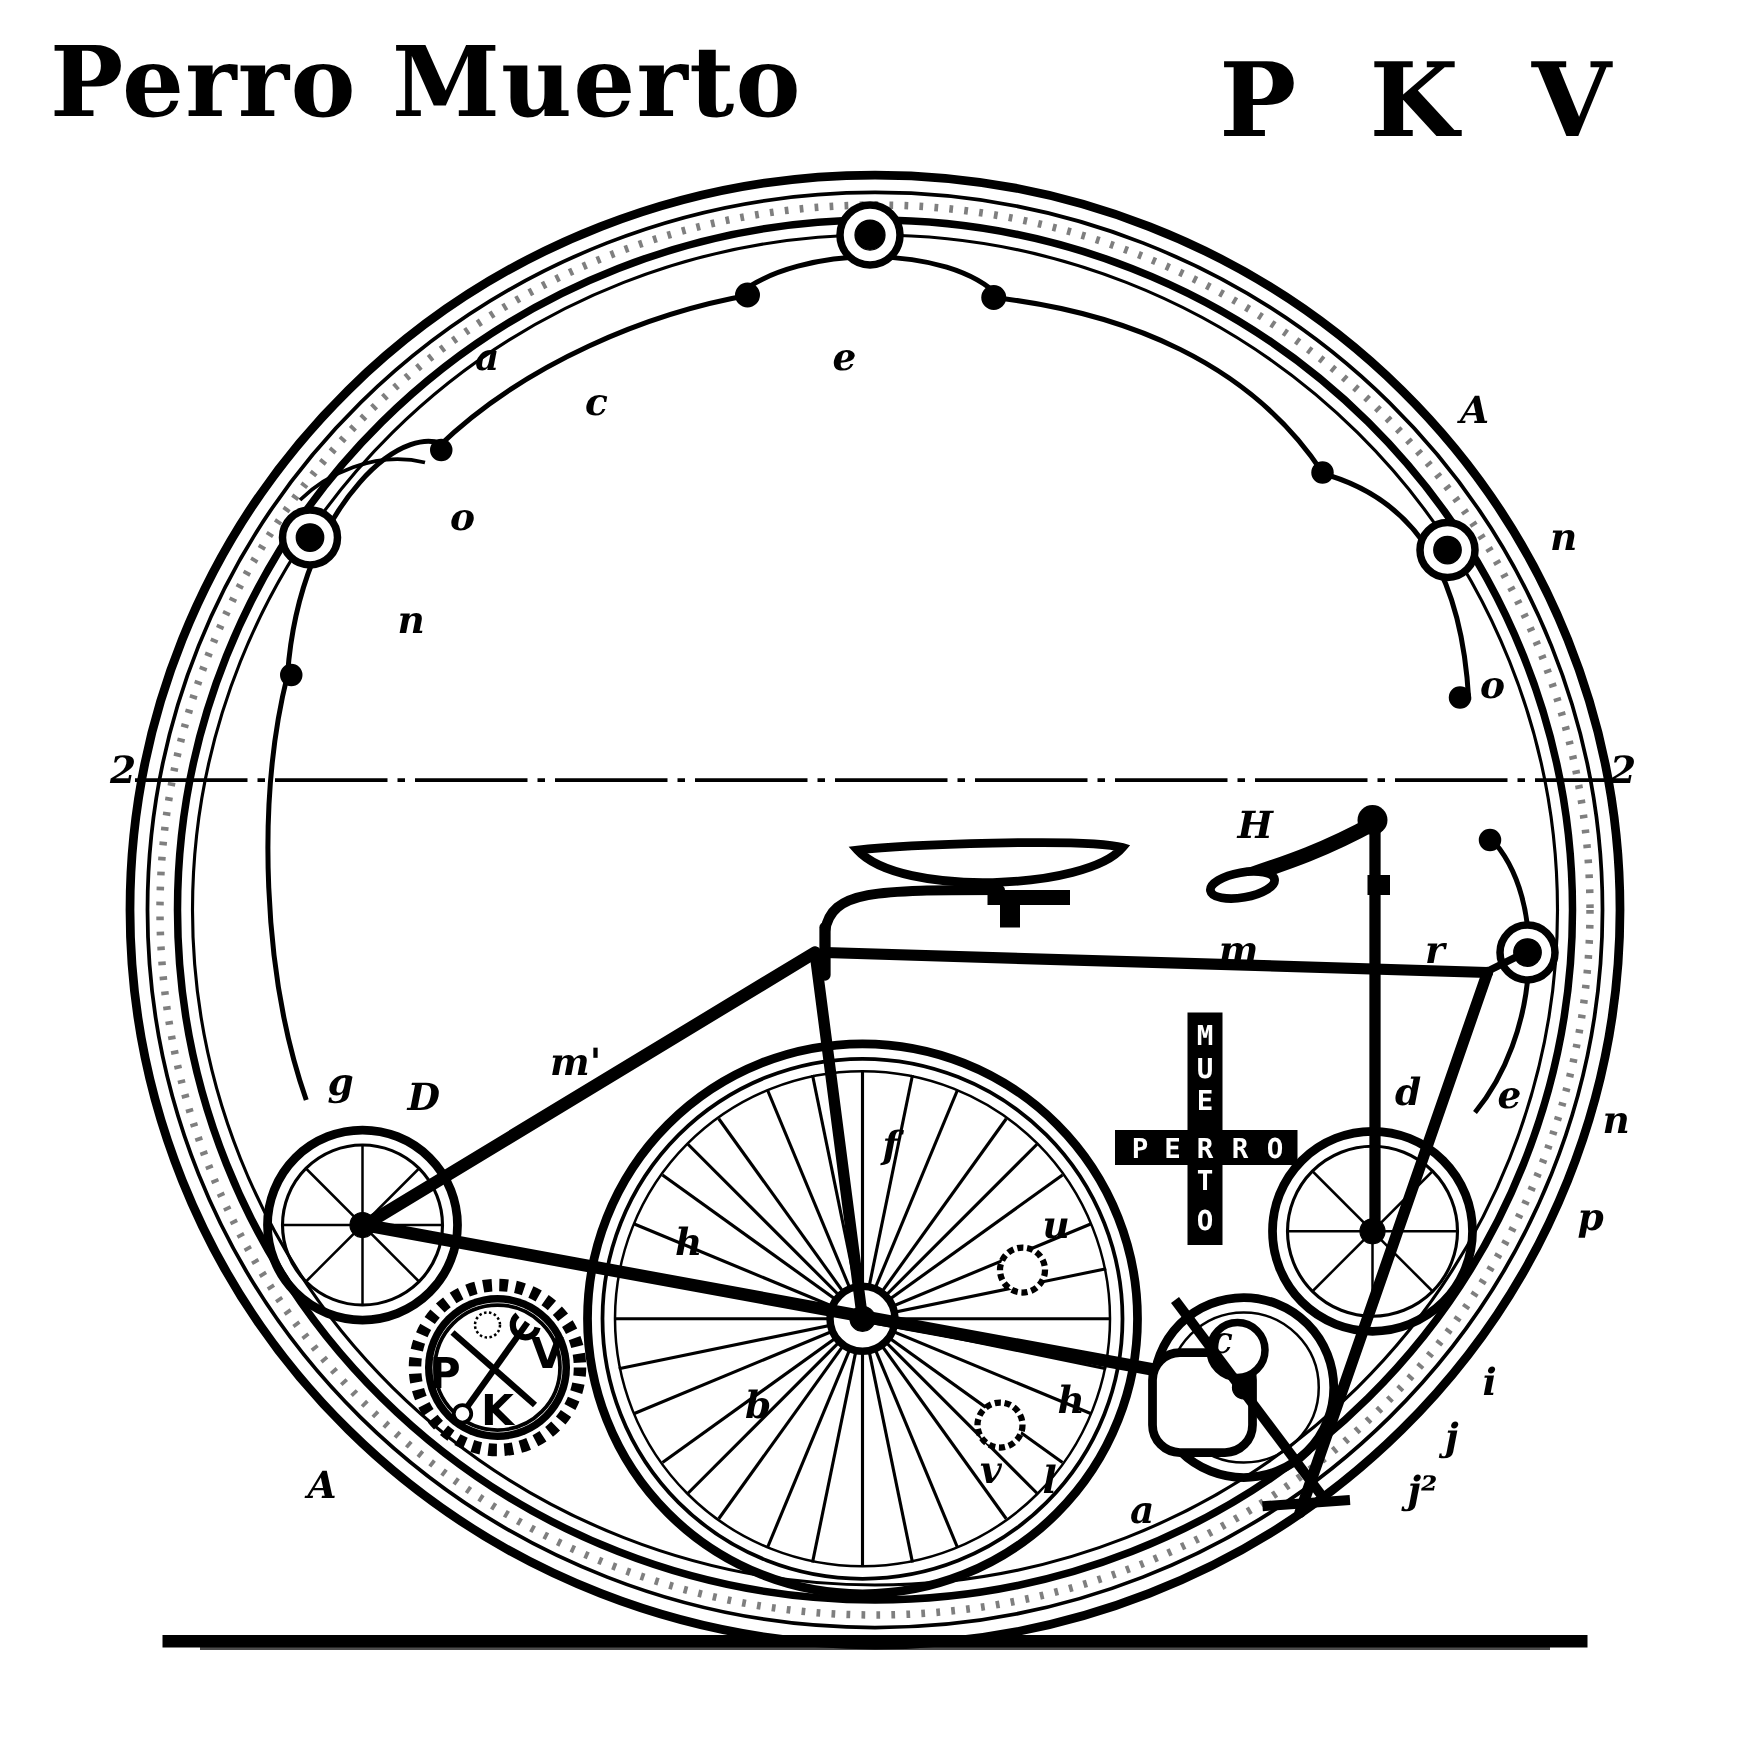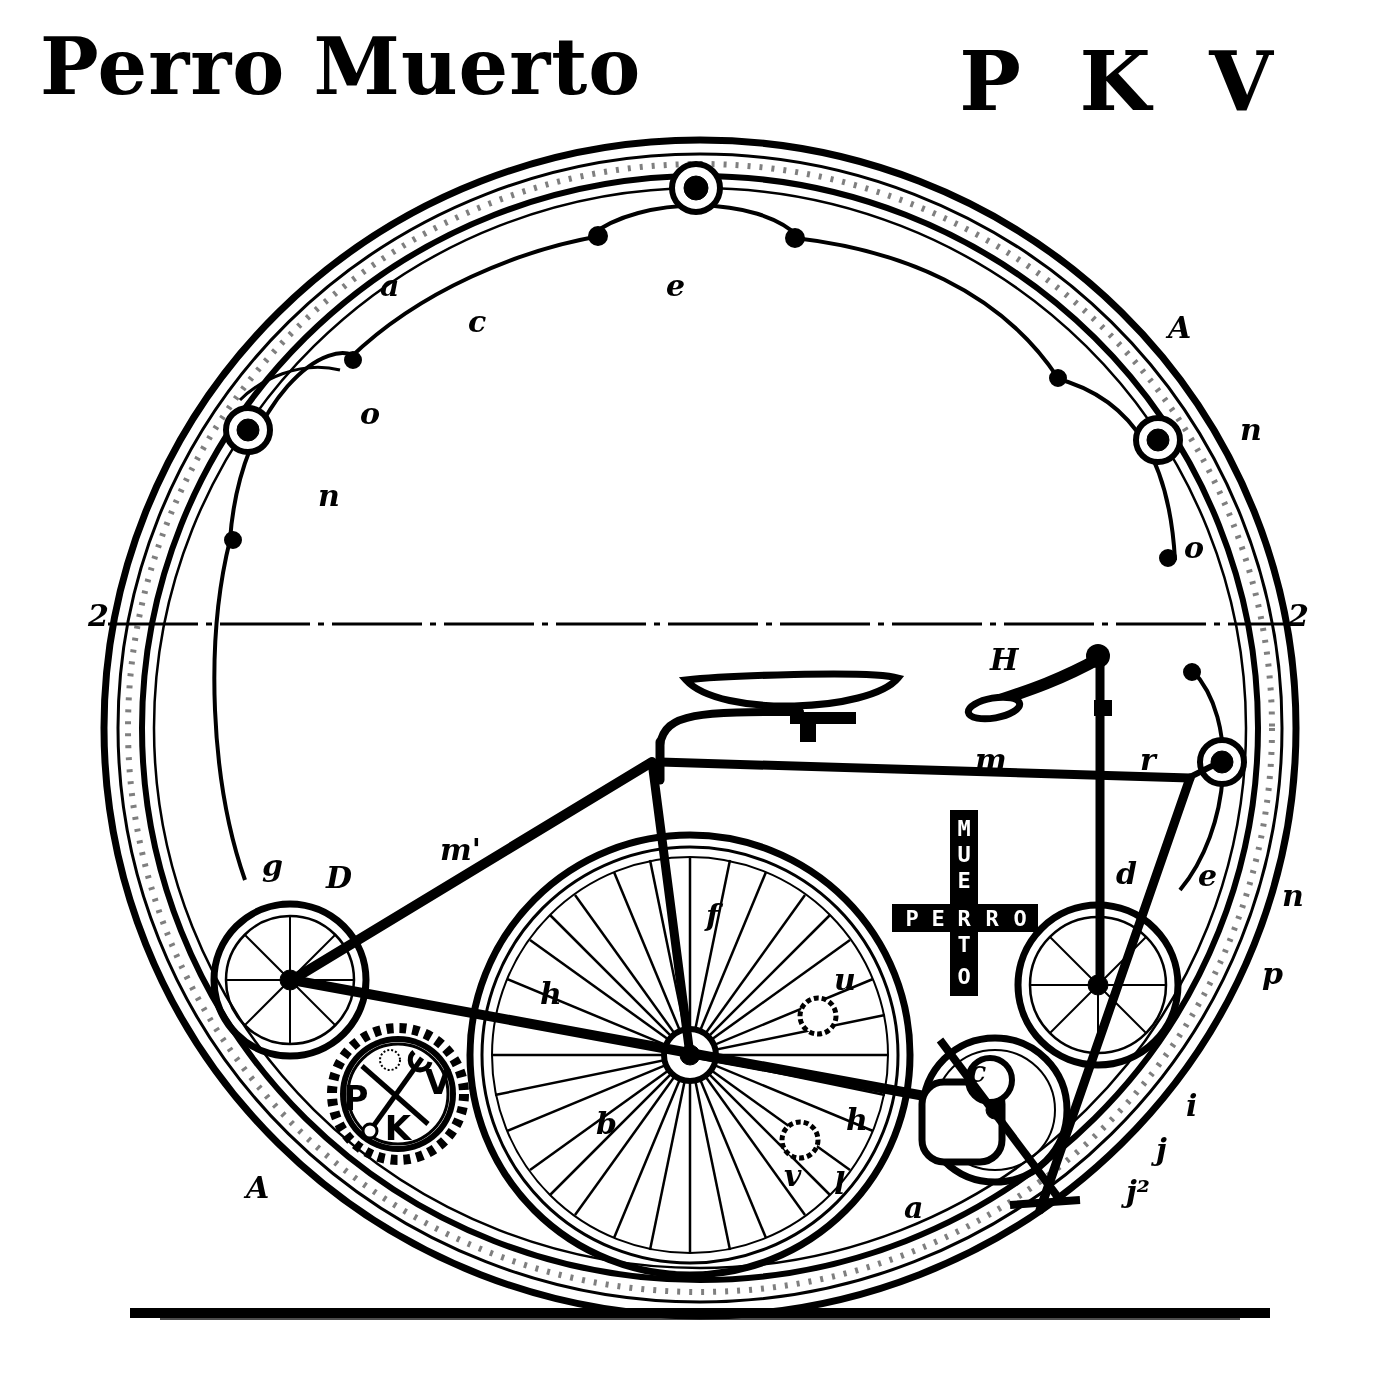--- a/index.html
+++ b/index.html
@@ -3,21 +3,21 @@
 <meta charset="utf-8">
 <style>
   html, body { margin: 0; padding: 0; background: #ffffff; }
   .page { position: relative; width: 1325px; height: 1400px; background: #ffffff; overflow: hidden; }
   .title-left {
     position: absolute; left: 40px; top: 28px;
     font-family: "DejaVu Serif", serif; font-weight: bold; font-size: 78px;
     color: #000; letter-spacing: 1px; line-height: 1;
   }
   .title-right {
-    position: absolute; right: 52px; top: 40px;
+    position: absolute; right: 36px; top: 40px;
     font-family: "DejaVu Serif", serif; font-weight: bold; font-size: 82px;
     color: #000; word-spacing: 30px; line-height: 1;
   }
   svg.drawing { position: absolute; left: 0; top: 0; }
   .lbl { font-family: "DejaVu Serif", serif; font-style: italic; font-weight: bold; font-size: 30px; fill: #000; }
   .cross-txt { font-family: "DejaVu Sans Mono", monospace; font-weight: bold; font-size: 22px; fill: #fff; }
   .badge-txt { font-family: "DejaVu Sans", sans-serif; font-weight: bold; font-size: 34px; fill: #000; }
 </style>
 </head>
 <body>

